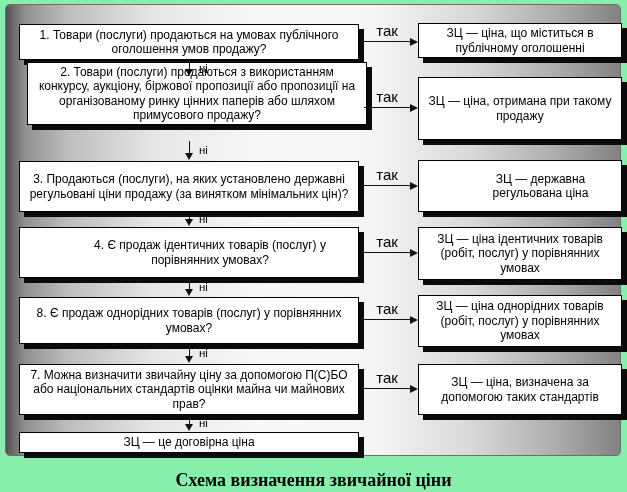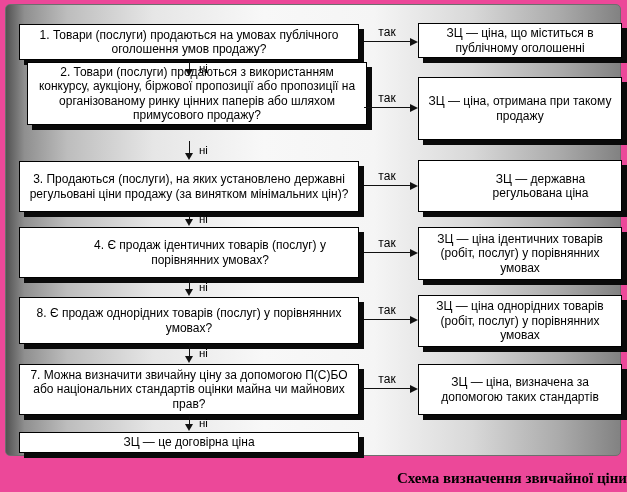--- a/index.html
+++ b/index.html
@@ -1,20 +1,20 @@
 <!DOCTYPE html>
 <html><head>
 <meta charset="utf-8">
 <style>
   html, body { margin: 0; padding: 0; background: #ffffff; }
   .stage {
     position: relative;
     width: 627px;
     height: 492px;
-    background: #ec4899;
+    background: #86efac;
     font-family: "Liberation Sans", sans-serif;
     color: #000;
     overflow: hidden;
   }
   .panel {
     position: absolute;
     left: 5px; top: 4px;
     width: 616px; height: 452px;
     box-sizing: border-box;
     border: 1px solid #6e6e6e;
@@ -61,21 +61,21 @@
   }
   .ha .hhead {
     position: absolute; right: 0; top: -4.5px;
     width: 0; height: 0;
     border-left: 8px solid #111;
     border-top: 4.5px solid transparent;
     border-bottom: 4.5px solid transparent;
   }
   .ha .yes {
     position: absolute; left: 0; right: 8px; bottom: 3px;
-    text-align: center; font-size: 12px;
+    text-align: center; font-size: 15px;
   }
   .a1 { top: 37px; }
   .a2 { top: 103px; }
   .a3 { top: 181px; }
   .a4 { top: 248px; }
   .a5 { top: 315px; }
   .a6 { top: 384px; }
 
   
   .va { position: absolute; left: 184px; width: 0; }
@@ -97,24 +97,24 @@
   }
   .v1 { top: 56px;  height: 15px; }
   .v2 { top: 136px; height: 19px; }
   .v3 { top: 208px; height: 13px; }
   .v4 { top: 274px; height: 17px; }
   .v5 { top: 340px; height: 18px; }
   .v6 { top: 411px; height: 15px; }
 
   .caption {
     position: absolute; left: 0; right: 0; top: 470px;
-    text-align: right;
+    text-align: center;
     font-family: "Liberation Serif", serif;
     font-weight: bold;
-    font-size: 15px;
+    font-size: 18px;
   }
 </style>
 </head>
 <body>
 
 <div class="stage">
   <div class="panel">
 
     <div class="box lcol l1">
         <span>1. Товари (послуги) продаються на умовах публічного оголошення умов продажу?</span>

